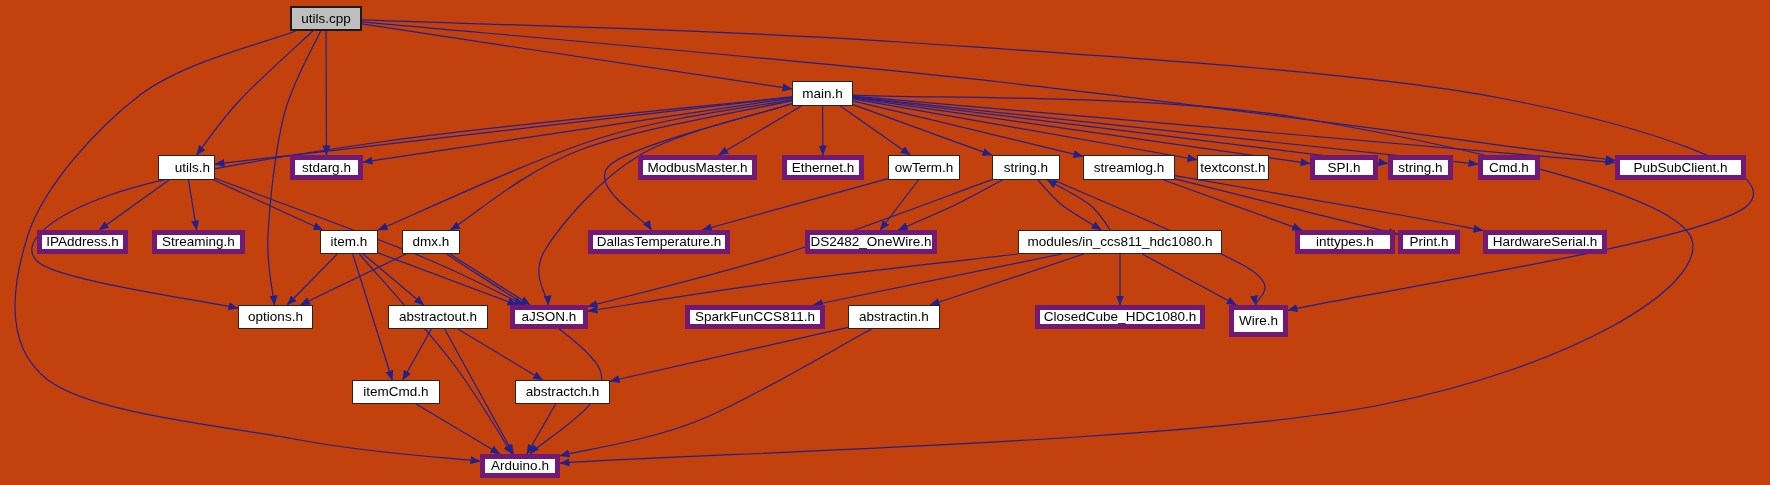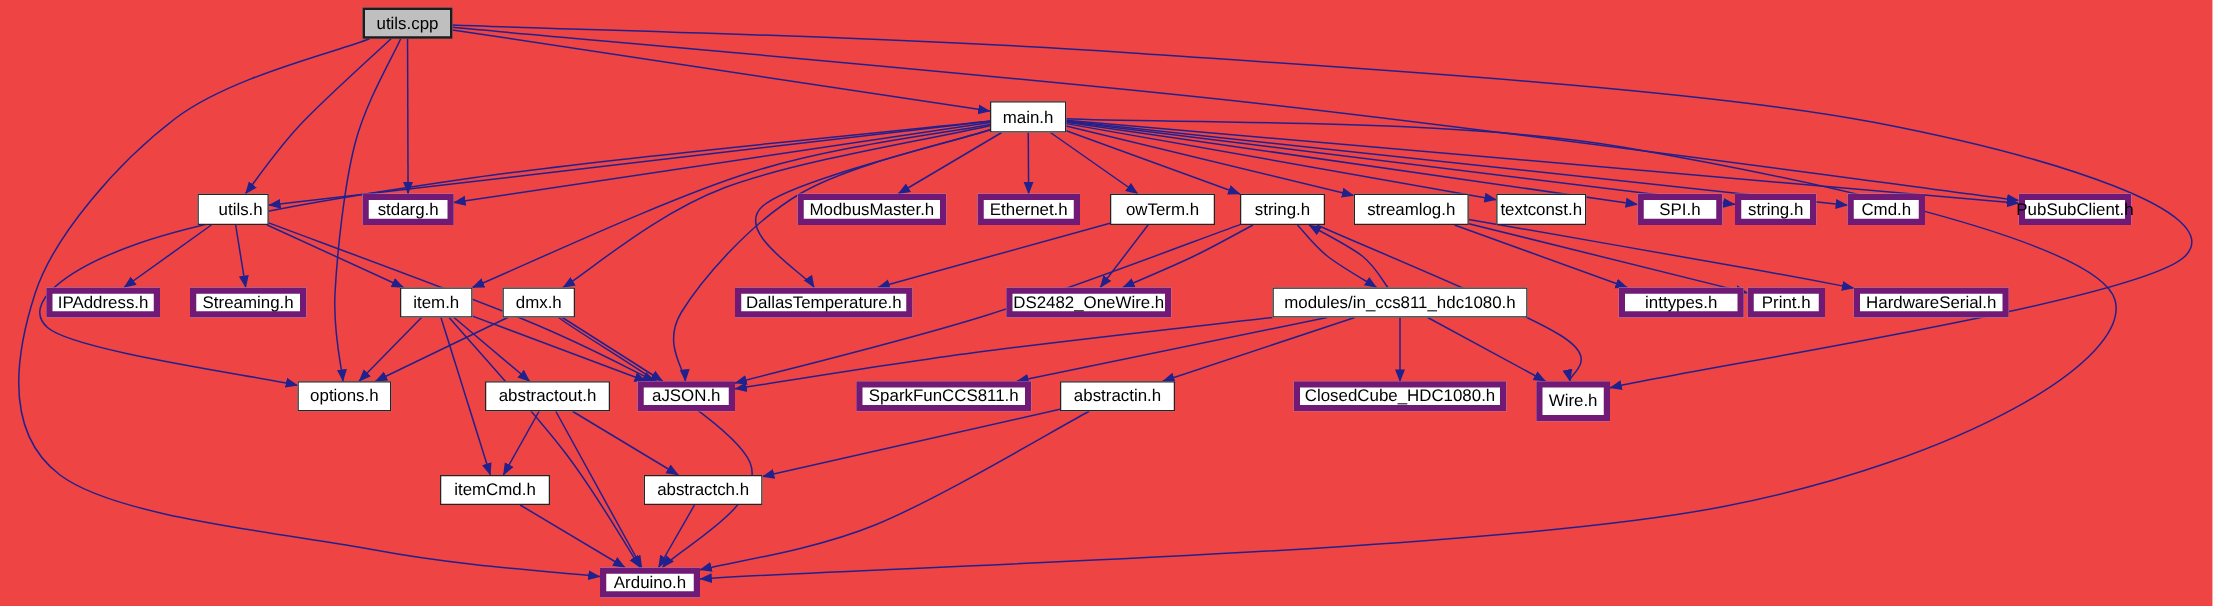--- a/index.html
+++ b/index.html
@@ -1,17 +1,17 @@
 <!DOCTYPE html>
 <html><head>
 <meta charset="utf-8">
 <style>
   html,body{margin:0;padding:0;background:#ffffff;}
   .stage{position:relative;width:1770px;height:485px;overflow:hidden;
-         font-family:"Liberation Sans","DejaVu Sans",sans-serif;background:#ef4444;}
+         font-family:"Liberation Sans","DejaVu Sans",sans-serif;background:#c2410c;}
   #edge-layer{position:absolute;left:0;top:0;width:1770px;height:485px;}
   #node-layer{position:absolute;left:0;top:0;width:1770px;height:485px;}
   .node{position:absolute;display:flex;align-items:center;justify-content:center;
         box-sizing:border-box;background:#ffffff;color:#000000;font-size:13.5px;
         white-space:nowrap;border:5px solid #701a75;line-height:1;}
   .node.doc{border:1px solid #242424;}
   .node.root{background:#bfbfbf;border:2px solid #1c1c1c;}
 </style>
 </head>
 <body>
@@ -83,28 +83,28 @@
       <path d="M555.6081081081081,404 L526.8918918918919,454" fill="none" stroke="#21218e" stroke-width="1.2" marker-end="url(#arrow)"></path>
       <path d="M416.1081081081081,404 L499.8918918918919,454" fill="none" stroke="#21218e" stroke-width="1.2" marker-end="url(#arrow)"></path>
     </svg>
   <div id="node-layer">
       <div class="node root" style="left: 290px; top: 6px; width: 72px; height: 25px;">utils.cpp</div>
       <div class="node doc" style="left: 792px; top: 81px; width: 61px; height: 25px;">main.h</div>
       <div class="node doc" style="left: 158px; top: 155px; width: 57px; height: 25px; padding-left: 12px;">utils.h</div>
       <div class="node ext" style="left: 290px; top: 155px; width: 73px; height: 25px;">stdarg.h</div>
       <div class="node ext" style="left: 638px; top: 155px; width: 119px; height: 25px;">ModbusMaster.h</div>
       <div class="node ext" style="left: 782px; top: 155px; width: 82px; height: 25px;">Ethernet.h</div>
-      <div class="node doc" style="left: 888px; top: 155px; width: 84px; height: 25px;">owTerm.h</div>
+      <div class="node doc" style="left: 888px; top: 155px; width: 72px; height: 25px;">owTerm.h</div>
       <div class="node doc" style="left: 992px; top: 155px; width: 68px; height: 25px;">string.h</div>
       <div class="node doc" style="left: 1083px; top: 155px; width: 92px; height: 25px;">streamlog.h</div>
       <div class="node doc" style="left: 1197px; top: 155px; width: 72px; height: 25px;">textconst.h</div>
       <div class="node ext" style="left: 1310px; top: 155px; width: 68px; height: 25px;">SPI.h</div>
       <div class="node ext" style="left: 1388px; top: 155px; width: 65px; height: 25px;">string.h</div>
       <div class="node ext" style="left: 1478px; top: 155px; width: 62px; height: 25px;">Cmd.h</div>
-      <div class="node ext" style="left: 1615px; top: 155px; width: 90px; height: 25px;">PubSubClient.h</div>
+      <div class="node ext" style="left: 1615px; top: 155px; width: 131px; height: 25px;">PubSubClient.h</div>
       <div class="node ext" style="left: 37px; top: 230px; width: 91px; height: 24px;">IPAddress.h</div>
       <div class="node ext" style="left: 152px; top: 230px; width: 93px; height: 24px;">Streaming.h</div>
       <div class="node doc" style="left: 320px; top: 230px; width: 58px; height: 24px;">item.h</div>
       <div class="node doc" style="left: 402px; top: 230px; width: 58px; height: 24px;">dmx.h</div>
       <div class="node ext" style="left: 588px; top: 230px; width: 142px; height: 24px;">DallasTemperature.h</div>
       <div class="node ext" style="left: 805px; top: 230px; width: 132px; height: 24px;">DS2482_OneWire.h</div>
       <div class="node doc" style="left: 1018px; top: 230px; width: 204px; height: 24px;">modules/in_ccs811_hdc1080.h</div>
       <div class="node ext" style="left: 1295px; top: 230px; width: 100px; height: 24px;">inttypes.h</div>
       <div class="node ext" style="left: 1398px; top: 230px; width: 62px; height: 24px;">Print.h</div>
       <div class="node ext" style="left: 1483px; top: 230px; width: 124px; height: 24px;">HardwareSerial.h</div>

